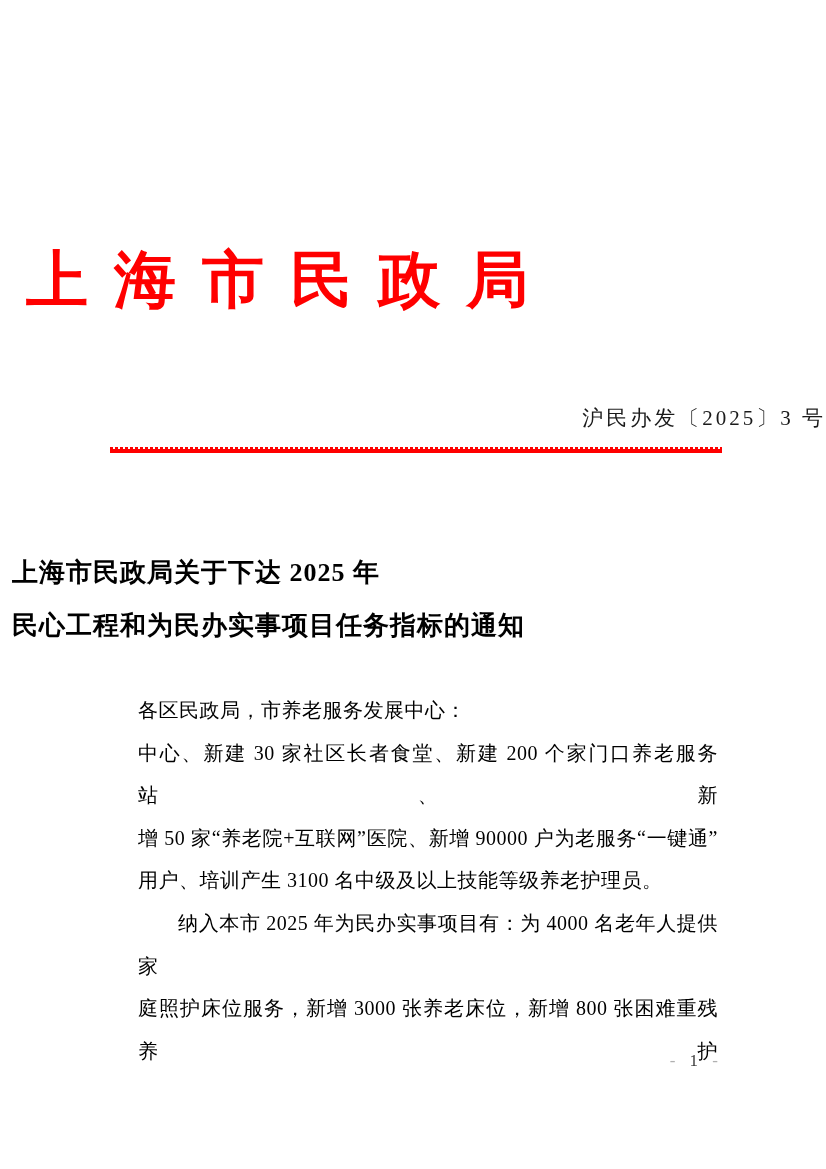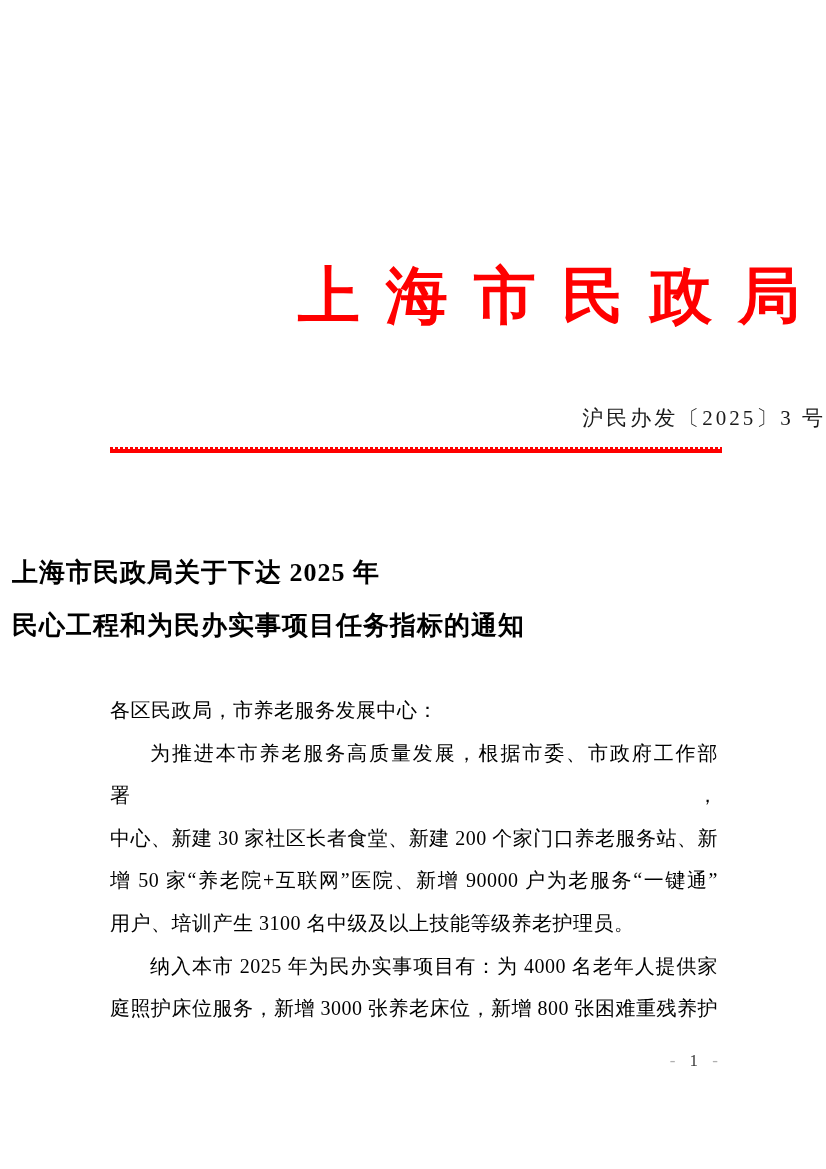--- a/index.html
+++ b/index.html
@@ -15,29 +15,28 @@
     overflow: hidden;
     font-family: "Liberation Serif", "DejaVu Serif", serif;
     color: #000000;
   }
   
   .agency-header {
     position: absolute;
     top: 240px;
     left: 0;
     width: 100%;
-    text-align: right;
+    text-align: left;
     font-size: 62px;
     font-weight: bold;
     color: #ff0000;
     letter-spacing: 0.42em;
     text-indent: 0.42em; 
     white-space: nowrap;
     line-height: 80px;
-    margin-top: 16px;
   }
   
   .doc-number {
     position: absolute;
     top: 402px;
     left: 0;
     width: 100%;
     text-align: right;
     font-size: 21px;
     letter-spacing: 3px;
@@ -79,20 +78,21 @@
     position: absolute;
     top: 689px;
     left: 110px;
     width: 608px;
     font-size: 20px;
     line-height: 42.6px;
     letter-spacing: 0.5px;
   }
   .body-line {
     white-space: nowrap;
+    margin-left: 28px;
   }
   .body-line.fill {
     white-space: normal;
     text-align: justify;
     text-align-last: justify;
   }
   .body-line.indent {
     text-indent: 2em;
   }
   
@@ -119,21 +119,20 @@
 
   <div class="red-line"></div>
 
   <div class="doc-title">
     <div>上海市民政局关于下达 2025 年</div>
     <div>民心工程和为民办实事项目任务指标的通知</div>
   </div>
 
   <div class="body-text">
     <div class="body-line">各区民政局，市养老服务发展中心：</div>
-    <div class="body-line fill indent">为推进本市养老服务高质量发展，根据市委、市政府工作部署，</div>
     <div class="body-line fill">中心、新建 30 家社区长者食堂、新建 200 个家门口养老服务站、新</div>
     <div class="body-line fill">增 50 家“养老院+互联网”医院、新增 90000 户为老服务“一键通”</div>
     <div class="body-line">用户、培训产生 3100 名中级及以上技能等级养老护理员。</div>
     <div class="body-line fill indent">纳入本市 2025 年为民办实事项目有：为 4000 名老年人提供家</div>
     <div class="body-line fill">庭照护床位服务，新增 3000 张养老床位，新增 800 张困难重残养护</div>
   </div>
 
   <div class="page-number">
     <span class="dash">-</span>
     <span class="num">1</span>

